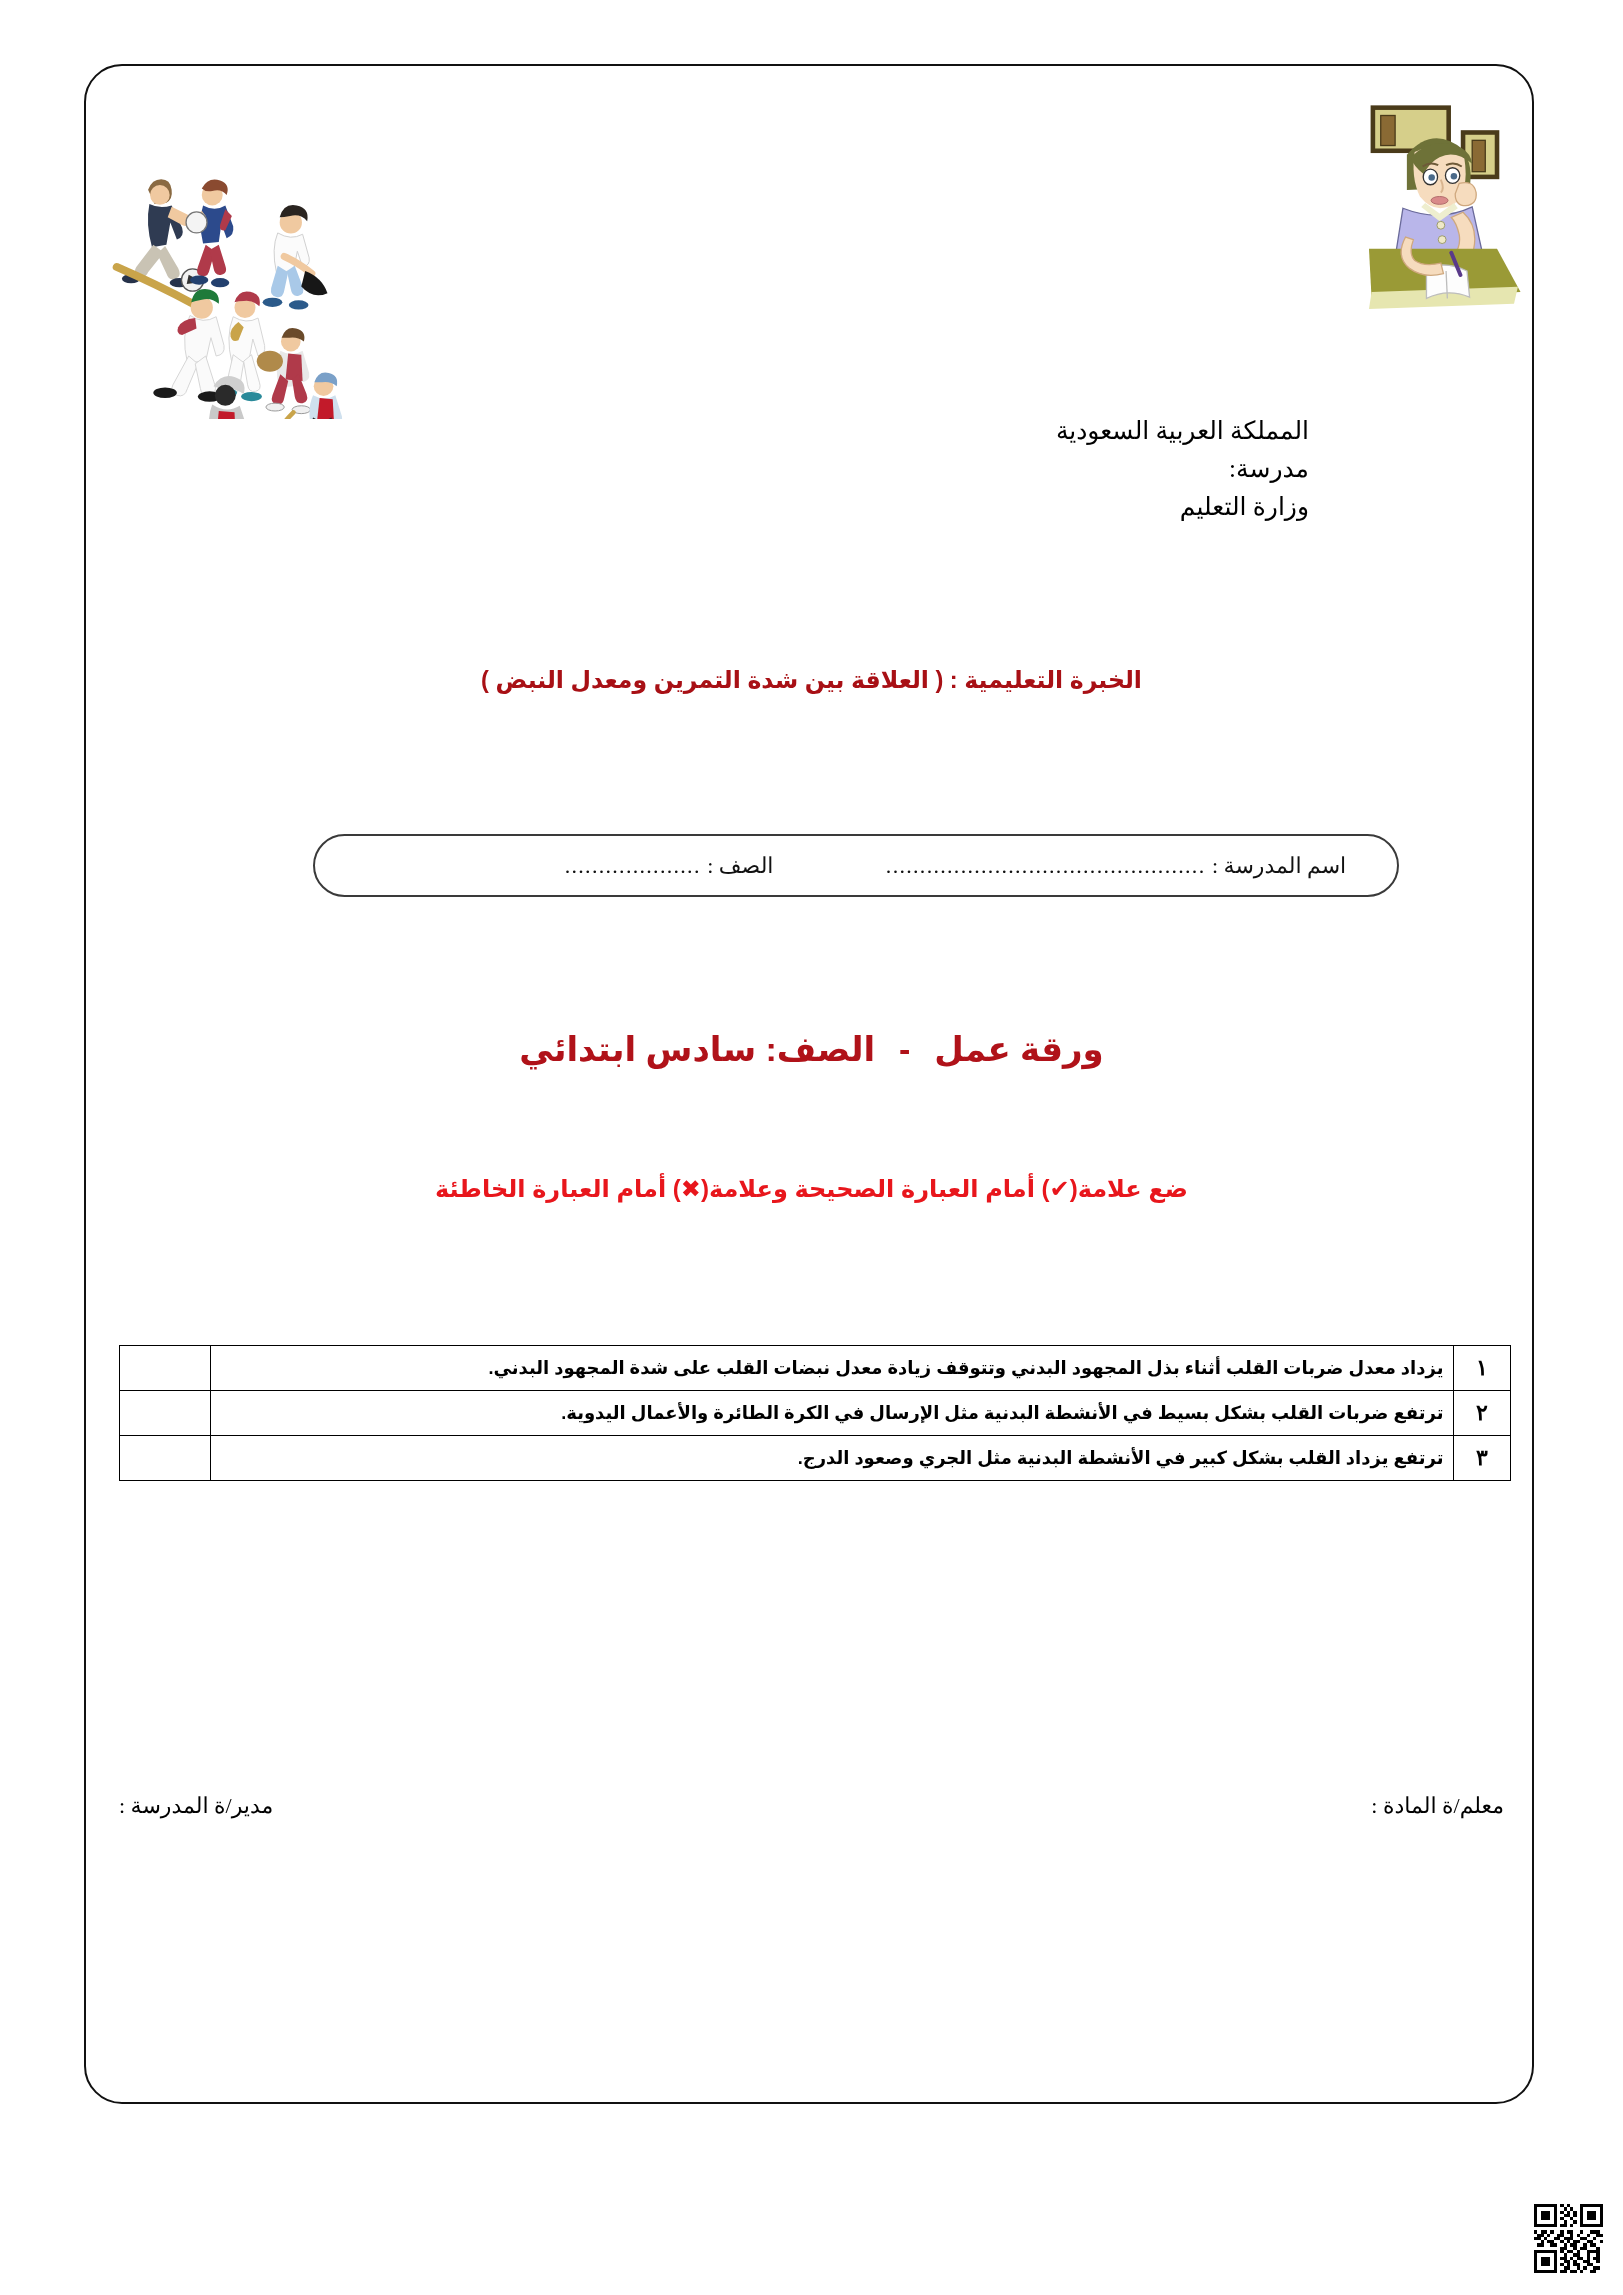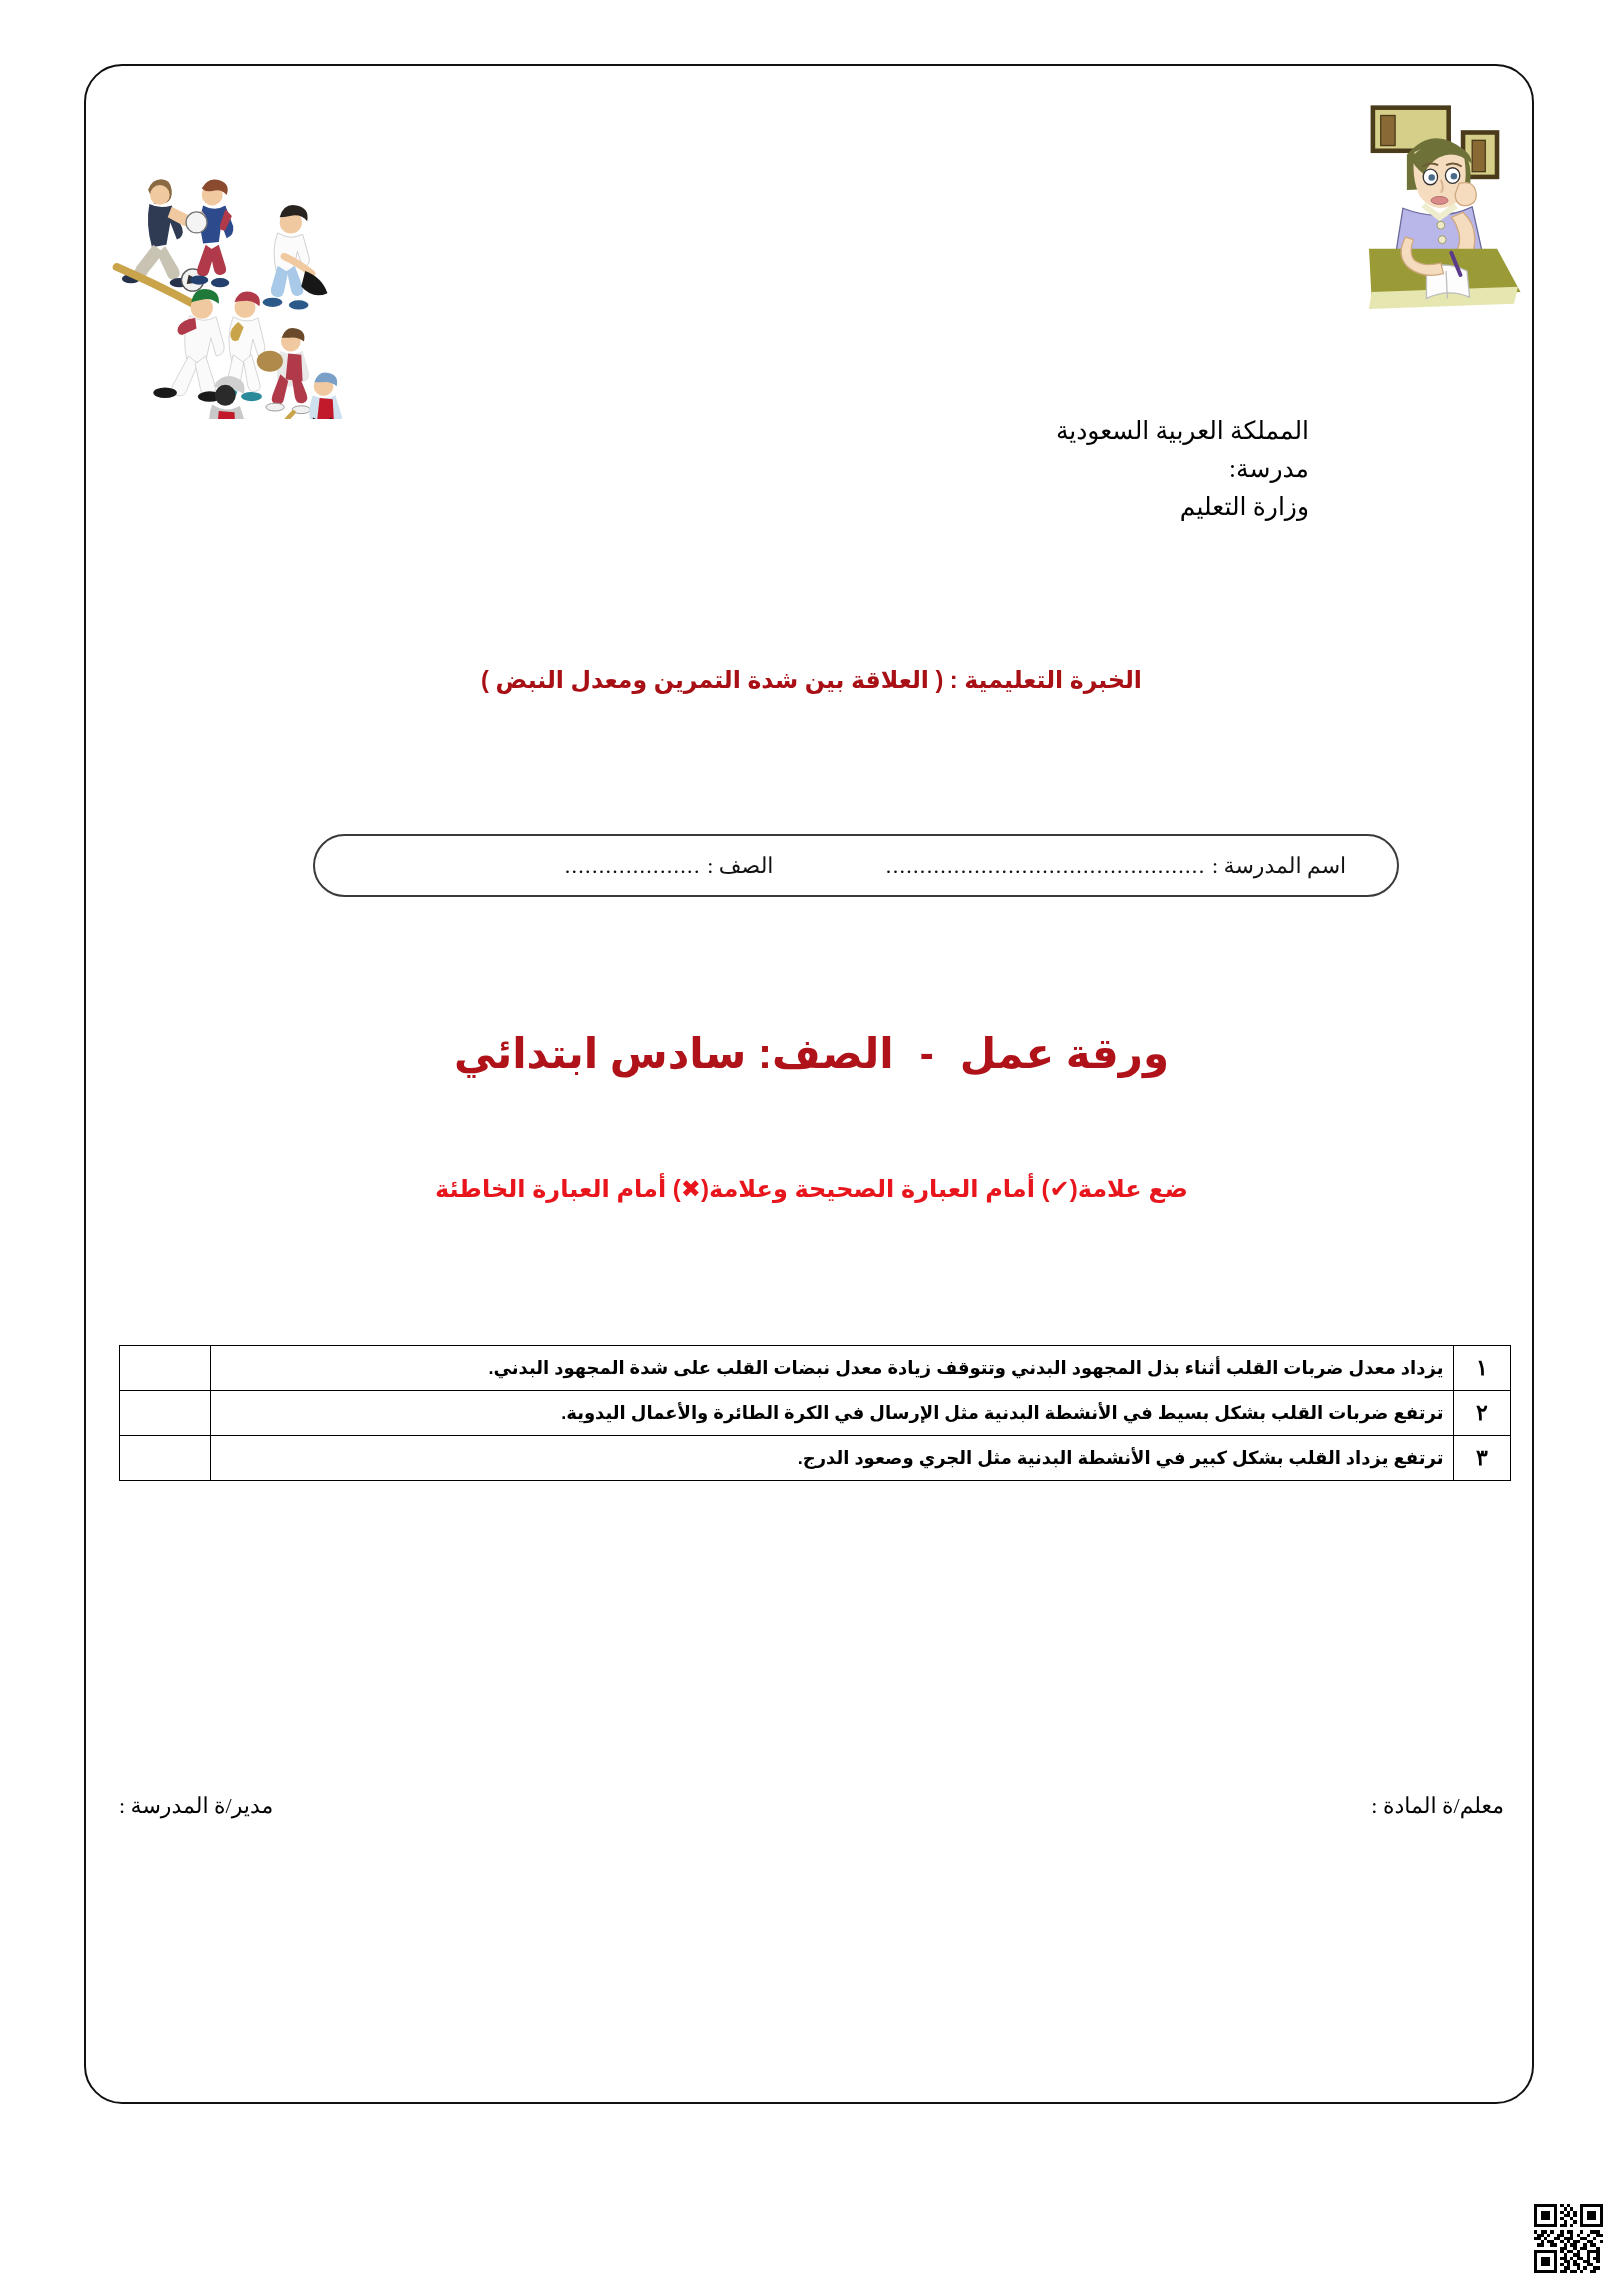--- a/index.html
+++ b/index.html
@@ -48,21 +48,21 @@
   .info-label{font-family:"Liberation Serif","DejaVu Serif",serif;}
   .dots{font-family:"Liberation Serif","DejaVu Serif",serif;letter-spacing:1.3px;}
   #name-group{display:flex;align-items:center;gap:6.5px;margin-right:11.8px;}
   #class-group{display:flex;align-items:center;gap:6.5px;margin-right:26px;}
   #name-dots{display:inline-block;width:406px;overflow:hidden;}
   #class-dots{display:inline-block;width:196px;overflow:hidden;}
 
   
   #worksheet-title{
     position:absolute;left:0;right:0;top:1029px;text-align:center;
-    color:#b01219;font-size:42px;font-weight:bold;
+    color:#b01219;font-size:34px;font-weight:bold;
     font-family:"Liberation Sans","DejaVu Sans",sans-serif;
   }
   #worksheet-title .sep{margin:0 14.4px;}
 
   
   #instruction-line{
     position:absolute;left:0;right:0;top:1175px;text-align:center;
     color:#e8161c;font-size:24px;font-weight:bold;
     font-family:"Liberation Sans","DejaVu Sans",sans-serif;
   }

